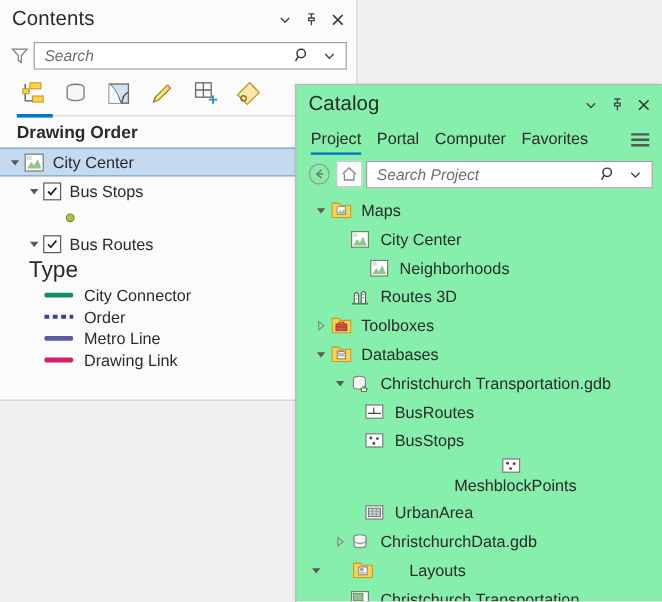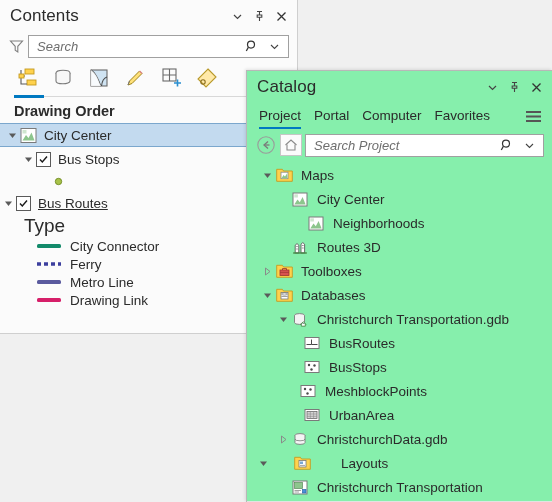--- a/index.html
+++ b/index.html
@@ -239,21 +239,21 @@
           </svg>
       </div>
       <div class="tree-label">Bus Stops</div>
     </div>
     <div class="pt-symbol-row">
       <svg width="9" height="9" viewBox="0 0 9 9">
         <circle cx="4.5" cy="4.5" r="3.2" fill="#a8c24a" stroke="#6f8a20" stroke-width="0.9"></circle>
       </svg>
     </div>
 
-    <div class="tree-row" style="text-decoration:underline;">
+    <div class="tree-row" style="padding-left:20px;">
       <div class="exp-arrow">
         <svg width="9" height="9" viewBox="0 0 9 9">
             <path d="M1 2.5 L8 2.5 L4.5 7 Z" fill="#5a5a5a"></path>
           </svg>
       </div>
       <div class="chk">
         <svg width="11" height="11" viewBox="0 0 11 11">
             <path d="M2 5.5 L4.3 8 L9 2.5" fill="none" stroke="#1a1a1a" stroke-width="1.4"></path>
           </svg>
       </div>
@@ -269,21 +269,21 @@
           </svg>
       </div>
       <div class="legend-text">City Connector</div>
     </div>
     <div class="legend-row">
       <div class="legend-swatch">
         <svg width="26" height="8" viewBox="0 0 26 8">
             <path d="M1 4 H25" stroke="#3c3f9e" stroke-width="3.4" stroke-dasharray="4 3"></path>
           </svg>
       </div>
-      <div class="legend-text">Ferry</div>
+      <div class="legend-text">Order</div>
     </div>
     <div class="legend-row">
       <div class="legend-swatch">
         <svg width="26" height="8" viewBox="0 0 26 8">
             <rect x="1" y="2" width="24" height="4" rx="1.5" fill="#5a5a9e"></rect>
           </svg>
       </div>
       <div class="legend-text">Metro Line</div>
     </div>
     <div class="legend-row">
@@ -483,33 +483,33 @@
           <svg width="16" height="14" viewBox="0 0 16 14">
             <rect x="1" y="1.5" width="14" height="11" fill="#ffffff" stroke="#7a7a7a" stroke-width="1"></rect>
             <circle cx="5" cy="5" r="1.2" fill="#4a4a4a"></circle>
             <circle cx="10.5" cy="5.5" r="1.2" fill="#4a4a4a"></circle>
             <circle cx="7.5" cy="9.5" r="1.2" fill="#4a4a4a"></circle>
           </svg>
         </div>
         <div class="cat-label">BusStops</div>
       </div>
 
-      <div class="cat-row" style="padding-left:52px;">
+      <div class="cat-row" style="padding-left:52px;flex-direction:column;">
         <div class="cat-icon">
           <svg width="16" height="14" viewBox="0 0 16 14">
             <rect x="1" y="1.5" width="14" height="11" fill="#ffffff" stroke="#7a7a7a" stroke-width="1"></rect>
             <circle cx="5" cy="5" r="1.2" fill="#4a4a4a"></circle>
             <circle cx="10.5" cy="5.5" r="1.2" fill="#4a4a4a"></circle>
             <circle cx="7.5" cy="9.5" r="1.2" fill="#4a4a4a"></circle>
           </svg>
         </div>
         <div class="cat-label">MeshblockPoints</div>
       </div>
 
-      <div class="cat-row" style="padding-left:56px;">
+      <div class="cat-row" style="padding-left:56px;margin-top:12px;">
         <div class="cat-icon">
           <svg width="16" height="14" viewBox="0 0 16 14">
             <rect x="1" y="1.5" width="14" height="11" fill="#ffffff" stroke="#7a7a7a" stroke-width="1"></rect>
             <rect x="3" y="3.5" width="10" height="7" fill="#d4d4d4" stroke="#6a6a6a" stroke-width="0.8"></rect>
             <path d="M3 6 H13 M3 8.3 H13 M6.3 3.5 V10.5 M9.6 3.5 V10.5" stroke="#8a8a8a" stroke-width="0.6"></path>
           </svg>
         </div>
         <div class="cat-label">UrbanArea</div>
       </div>
 

